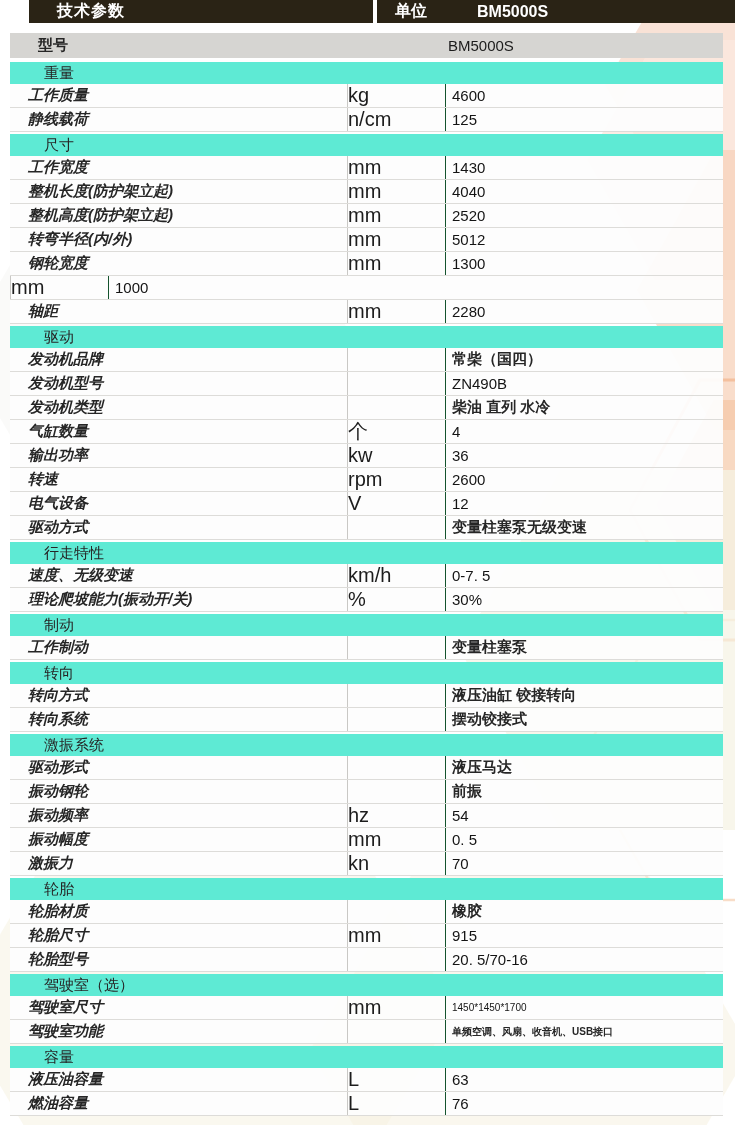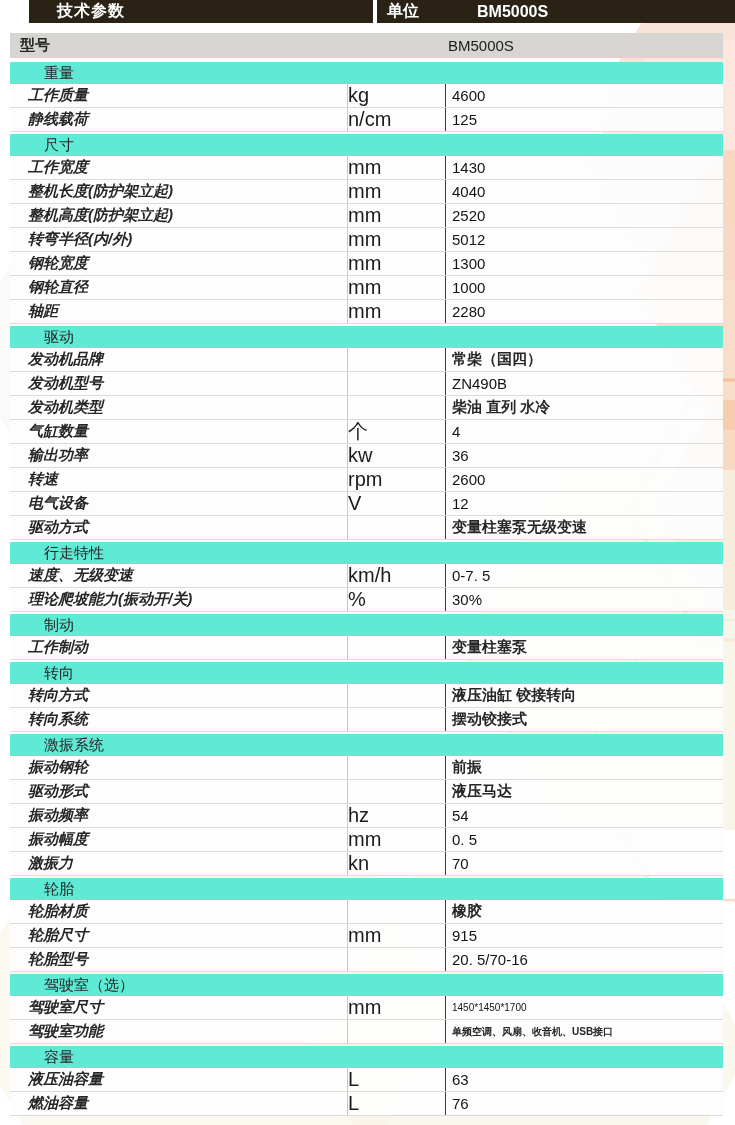--- a/index.html
+++ b/index.html
@@ -19,31 +19,31 @@
 
   .hdr {
     width: 725px; height: 23px;
     background: #2a2315;
     color: #ffffff;
     display: flex; align-items: center;
     font-size: 16px; font-weight: bold; margin-left: 29px;
   }
   .hdr .h1 { box-sizing: border-box; width: 344px; padding-left: 28px; letter-spacing: 1px; }
   .hdr .hdiv { width: 4px; height: 100%; background: #ffffff; }
-  .hdr .h2 { box-sizing: border-box; width: 97px; padding-left: 10px; }
+  .hdr .h2 { box-sizing: border-box; width: 97px; padding-left: 18px; }
   .hdr .h3 { box-sizing: border-box; padding-left: 3px; font-family: "Liberation Sans", sans-serif; }
 
   .body { margin-left: 10px; width: 713px; margin-top: 10px; }
 
   .model-row {
     height: 25px; background: #d6d5d2;
     display: flex; align-items: center;
     margin-bottom: 4px;
   }
-  .model-row .m1 { box-sizing: border-box; flex: 0 0 438px; padding-left: 10px; font-size: 15px; font-weight: bold; color: #262626; }
+  .model-row .m1 { box-sizing: border-box; flex: 0 0 438px; padding-left: 28px; font-size: 15px; font-weight: bold; color: #262626; }
   .model-row .m2 { font-size: 15px; color: #1c1c1c; }
 
   .section-row {
     height: 22px; line-height: 22px;
     background: #5eead4;
     margin-top: 2px;
     padding-left: 34px;
     box-sizing: border-box;
     font-size: 15px; font-weight: normal; color: #262626;
   }
@@ -151,21 +151,20 @@
           <div class="c1">转弯半径(内/外)</div>
           <div class="c2">mm</div>
           <div class="c3">5012</div>
         </div>
         <div class="spec-row">
           <div class="c1">钢轮宽度</div>
           <div class="c2">mm</div>
           <div class="c3">1300</div>
         </div>
         <div class="spec-row">
-          <div class="c1">钢轮直径</div>
           <div class="c2">mm</div>
           <div class="c3">1000</div>
         </div>
         <div class="spec-row">
           <div class="c1">轴距</div>
           <div class="c2">mm</div>
           <div class="c3">2280</div>
         </div>
         <div class="section-row">驱动</div>
         <div class="spec-row">
@@ -231,28 +230,28 @@
           <div class="c2"></div>
           <div class="c3 cjk">液压油缸 铰接转向</div>
         </div>
         <div class="spec-row">
           <div class="c1">转向系统</div>
           <div class="c2"></div>
           <div class="c3 cjk">摆动铰接式</div>
         </div>
         <div class="section-row">激振系统</div>
         <div class="spec-row">
+          <div class="c1">驱动形式</div>
+          <div class="c2"></div>
+          <div class="c3 cjk">液压马达</div>
+        </div>
+        <div class="spec-row">
           <div class="c1">振动钢轮</div>
           <div class="c2"></div>
           <div class="c3 cjk">前振</div>
-        </div>
-        <div class="spec-row">
-          <div class="c1">驱动形式</div>
-          <div class="c2"></div>
-          <div class="c3 cjk">液压马达</div>
         </div>
         <div class="spec-row">
           <div class="c1">振动频率</div>
           <div class="c2">hz</div>
           <div class="c3">54</div>
         </div>
         <div class="spec-row">
           <div class="c1">振动幅度</div>
           <div class="c2">mm</div>
           <div class="c3">0. 5</div>

